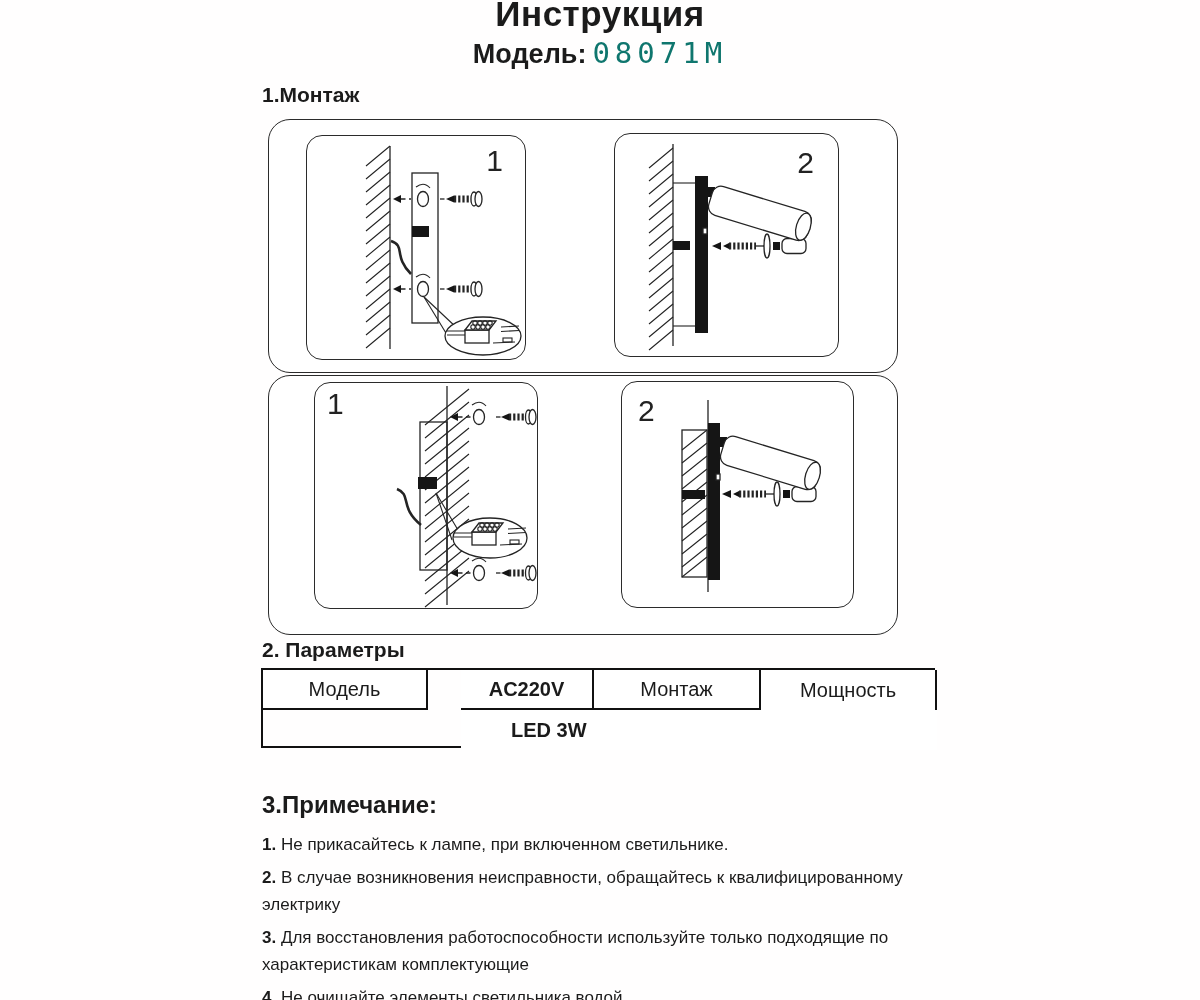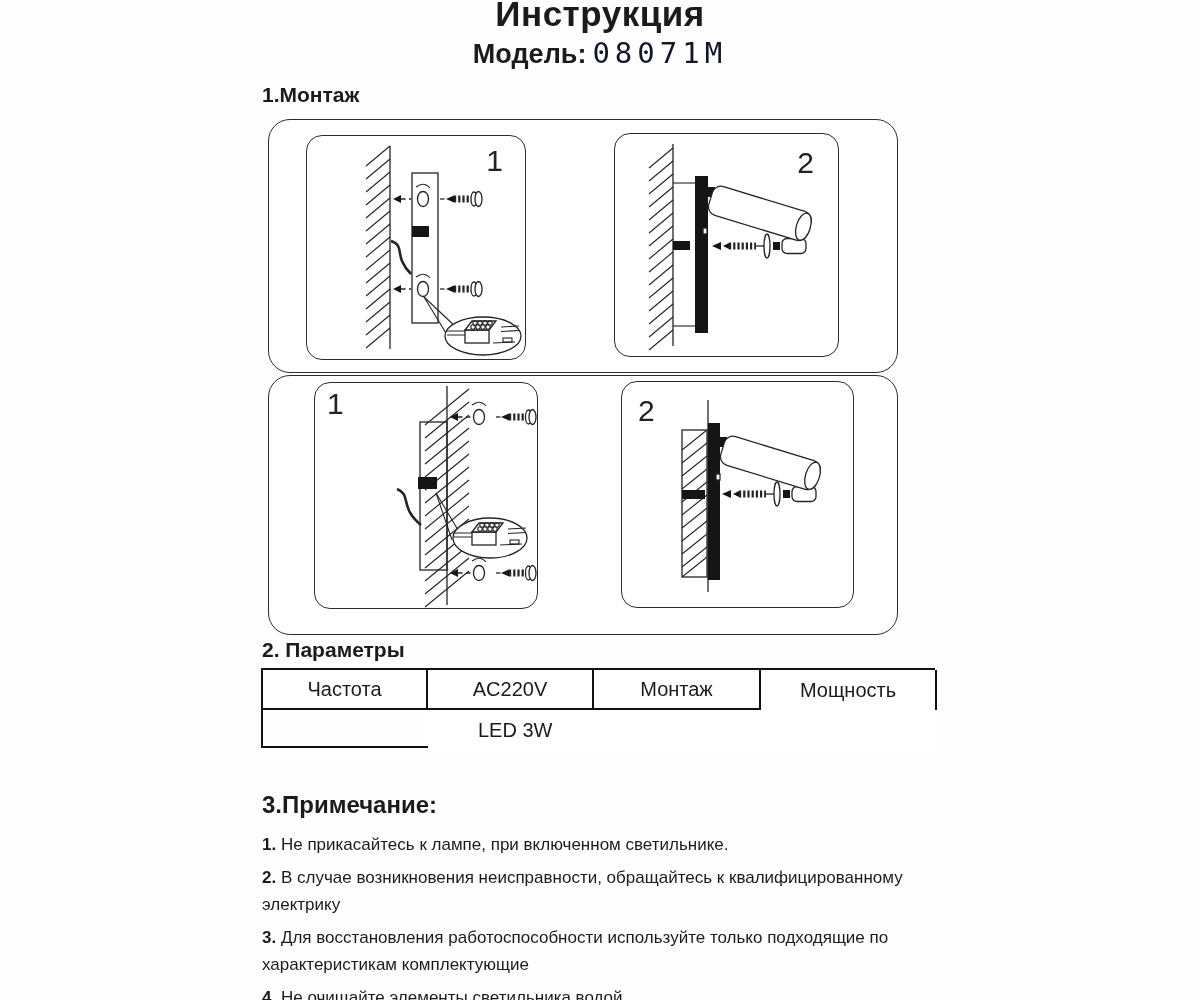--- a/index.html
+++ b/index.html
@@ -9,21 +9,21 @@
   }
   .title{
     position:absolute;top:-6px;left:0;width:100%;text-align:center;
     font-size:35px;font-weight:bold;letter-spacing:0.5px;
   }
   .model-line{
     position:absolute;top:36px;left:0;width:100%;
     display:flex;justify-content:center;align-items:baseline;gap:6px;
   }
   .model-label{font-size:27px;font-weight:bold;}
-  .model-value{font-family:"DejaVu Sans Mono",monospace;font-size:29px;font-weight:400;letter-spacing:5px;color:#0f172a;}
+  .model-value{font-family:"DejaVu Sans Mono",monospace;font-size:29px;font-weight:400;letter-spacing:5px;color:#0f766e;}
   .h-montage{position:absolute;left:262px;top:83px;font-size:21px;font-weight:bold;}
   .h-params{position:absolute;left:262px;top:638px;font-size:21px;font-weight:bold;}
   .h-notes{position:absolute;left:262px;top:791px;font-size:24px;font-weight:bold;}
 
   .outer-panel{
     position:absolute;border:1.6px solid #2b2b2b;border-radius:22px;background:#fff;
   }
   .outer-top{left:268px;top:119px;width:628px;height:252px;}
   .outer-bottom{left:268px;top:375px;width:628px;height:258px;}
   .inner-panel{
@@ -54,21 +54,21 @@
   .param-table{
     position:absolute;left:261px;top:668px;width:674px;height:80px;
     display:grid;grid-template-columns:165px 166px 167px 176px;grid-template-rows:40px 40px;
     border:2px solid #111;box-sizing:border-box;
   }
   .cell{
     display:flex;align-items:center;justify-content:center;
     font-size:20px;border-right:2px solid #111;border-bottom:2px solid #111;
     box-sizing:border-box;background:#fff;
   }
-  .cell.bold{font-weight:normal;}
+  .cell.bold{font-weight:bold;margin-left:33px;}
   .cell.last-col{border-right:none;}
   .cell.row2{border-bottom:none;}
   .cell.span3{grid-column:2 / 5;justify-content:flex-start;padding-left:50px;border-right:none;}
 
   .notes{position:absolute;left:262px;top:831px;width:650px;font-size:17px;line-height:27px;color:#1b1b1b;}
   .note{margin:0 0 6px 0;}
   .note b{font-weight:bold;}
 </style>
 </head>
 <body>
@@ -237,21 +237,21 @@
           <rect class="wh" x="0" y="0" width="100" height="30" rx="9"></rect>
           <ellipse class="wh" cx="94" cy="15" rx="7" ry="14"></ellipse>
         </g>
       </svg>
     </div>
   </div>
 
   <div class="h-params">2. Параметры</div>
 
   <div class="param-table">
-    <div class="cell">Частота</div>
+    <div class="cell">Модель</div>
     <div class="cell bold">AC220V</div>
     <div class="cell">Монтаж</div>
     <div class="cell row2">Мощность</div>
     <div class="cell bold row2 span3">LED 3W</div>
   </div>
 
   <div class="h-notes">3.Примечание:</div>
 
   <div class="notes">
     <p class="note"><b>1.</b> <span>Не прикасайтесь к лампе, при включенном светильнике.</span></p>

